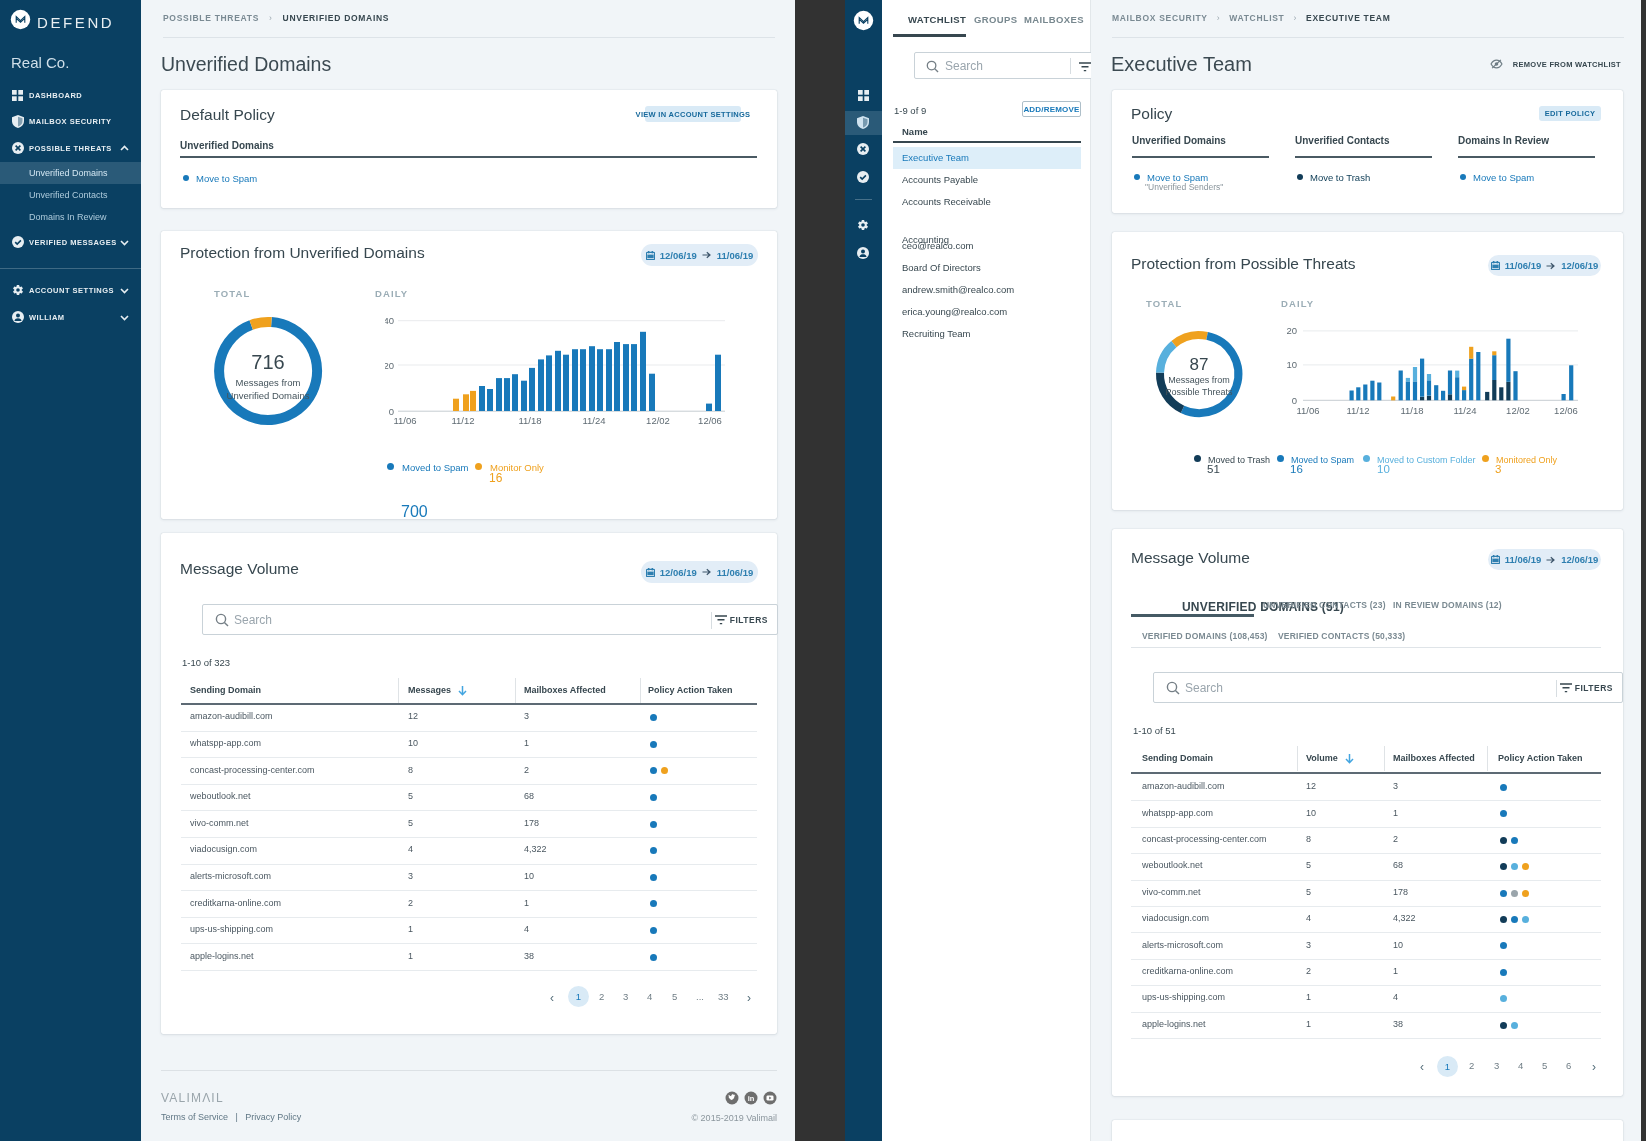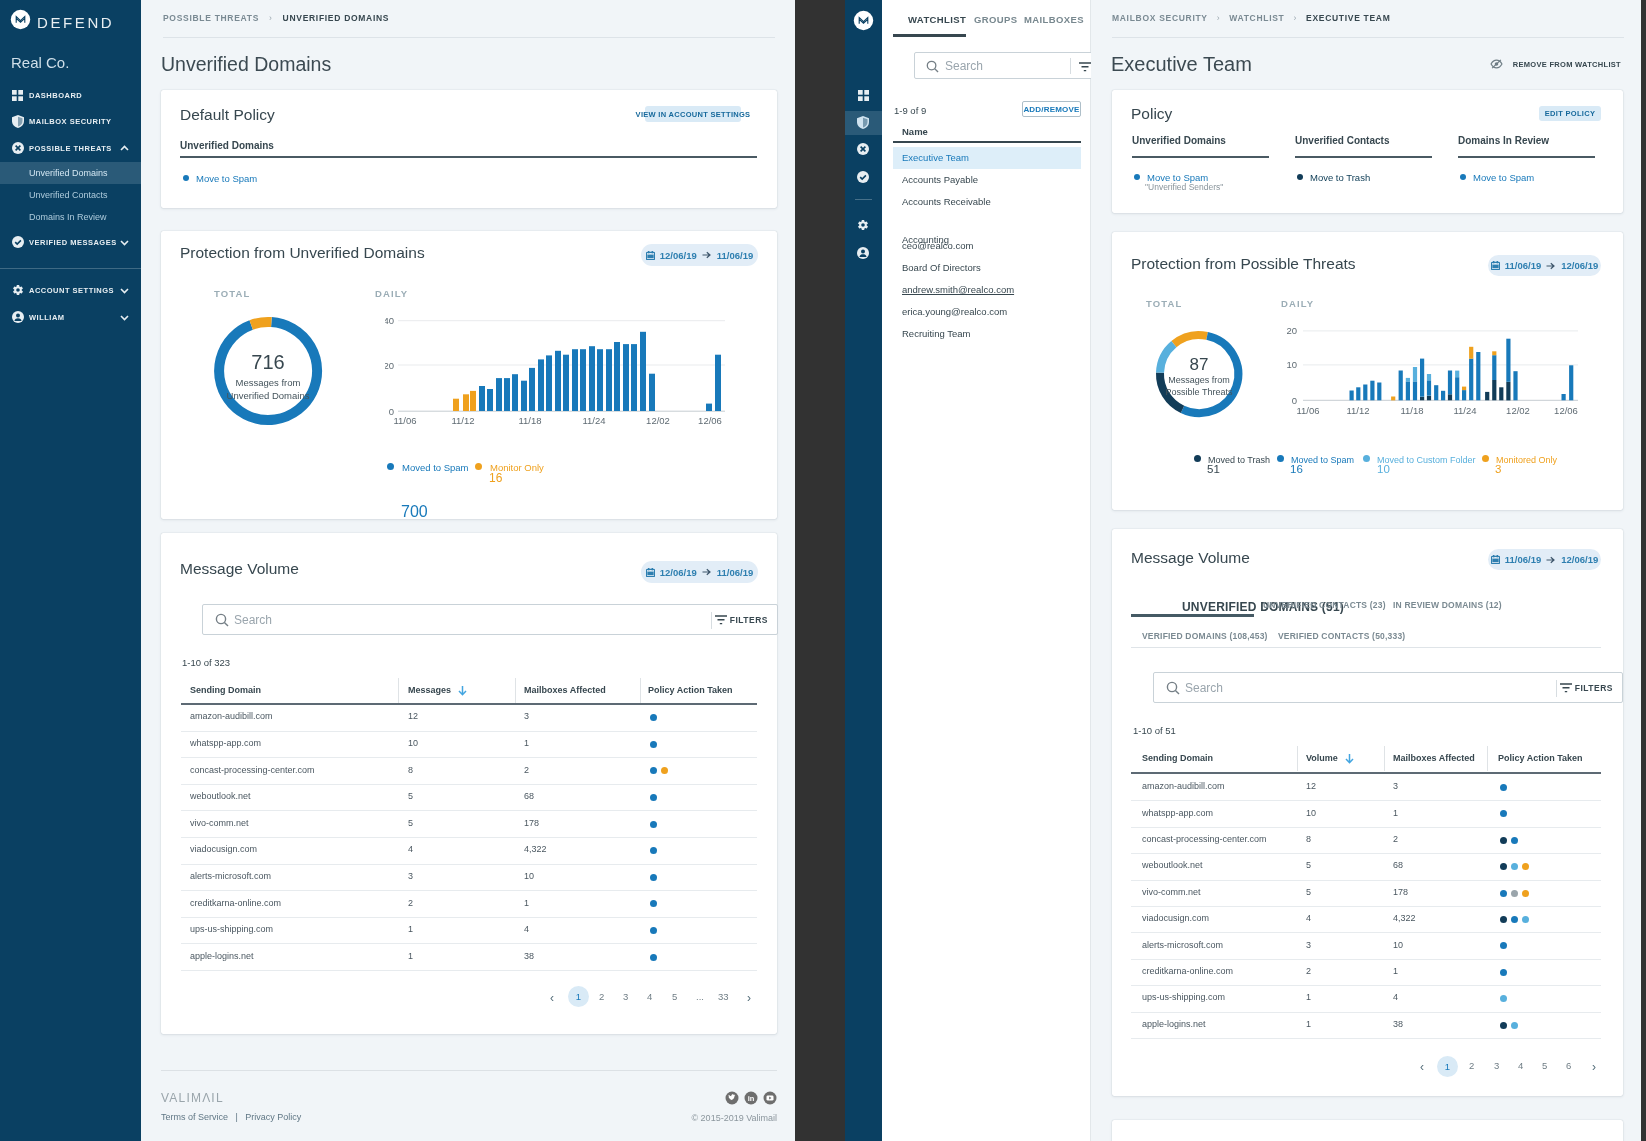--- a/index.html
+++ b/index.html
@@ -374,21 +374,21 @@
     <div class="abs" style="left:140px;top:101px;width:59px;height:16px;border:1px solid #aebfc9;border-radius:2px;background:#fff;display:flex;align-items:center;justify-content:center;font-size:8px;font-weight:bold;letter-spacing:.2px;color:#1879ba;">ADD/REMOVE</div>
     <div class="abs" style="left:20px;top:126px;font-size:9.5px;font-weight:bold;color:#37474f;">Name</div>
     <div class="abs" style="left:11px;top:141px;width:188px;height:1.5px;background:#37474f;"></div>
     <div class="abs" style="left:11px;top:147px;width:188px;height:22px;background:#ddeef9;"></div>
     <div class="abs" style="left:20px;top:152px;font-size:9.5px;color:#1879ba;">Executive Team</div>
     <div class="abs" style="left:20px;top:174px;font-size:9.5px;color:#37474f;">Accounts Payable</div>
     <div class="abs" style="left:20px;top:196px;font-size:9.5px;color:#37474f;">Accounts Receivable</div>
     <div class="abs" style="left:20px;top:234px;font-size:9.5px;color:#37474f;">Accounting</div>
     <div class="abs" style="left:20px;top:240px;font-size:9.5px;color:#37474f;">ceo@realco.com</div>
     <div class="abs" style="left:20px;top:262px;font-size:9.5px;color:#37474f;">Board Of Directors</div>
-    <div class="abs" style="left:20px;top:284px;font-size:9.5px;color:#37474f;text-decoration:underline;">andrew.smith@realco.com</div>
+    <div class="abs" style="left:20px;top:284px;font-size:9.5px;color:#37474f;">andrew.smith@realco.com</div>
     <div class="abs" style="left:20px;top:306px;font-size:9.5px;color:#37474f;">erica.young@realco.com</div>
     <div class="abs" style="left:20px;top:328px;font-size:9.5px;color:#37474f;">Recruiting Team</div>
   </div>
   <div class="abs" style="left:1091px;top:0;width:550px;height:1141px;background:#f1f5f8;" id="mainR">
     <div class="abs" style="left:21px;top:0;width:512px;height:38px;border-bottom:1px solid #dde3e8;"></div>
     <div class="abs crumb" style="left:21px;top:13px;"><span class="gray">MAILBOX SECURITY</span><span style="color:#9aa7af;font-weight:normal;padding:0 9px;">›</span><span class="gray">WATCHLIST</span><span style="color:#9aa7af;font-weight:normal;padding:0 9px;">›</span><span class="dark">EXECUTIVE TEAM</span></div>
     <div class="abs h1" style="left:20px;top:53px;font-size:20px;">Executive Team</div>
     <svg class="abs" style="right:138px;top:59px;" width="13" height="10" viewBox="0 0 14 11">
         <path d="M1 5.5 C2.6 2.5 4.6 1.2 7 1.2 C9.4 1.2 11.4 2.5 13 5.5 C11.4 8.5 9.4 9.8 7 9.8 C4.6 9.8 2.6 8.5 1 5.5 Z" fill="none" stroke="#6f7d85" stroke-width="1.3"></path>
         <circle cx="7" cy="5.5" r="2" fill="#6f7d85"></circle>

